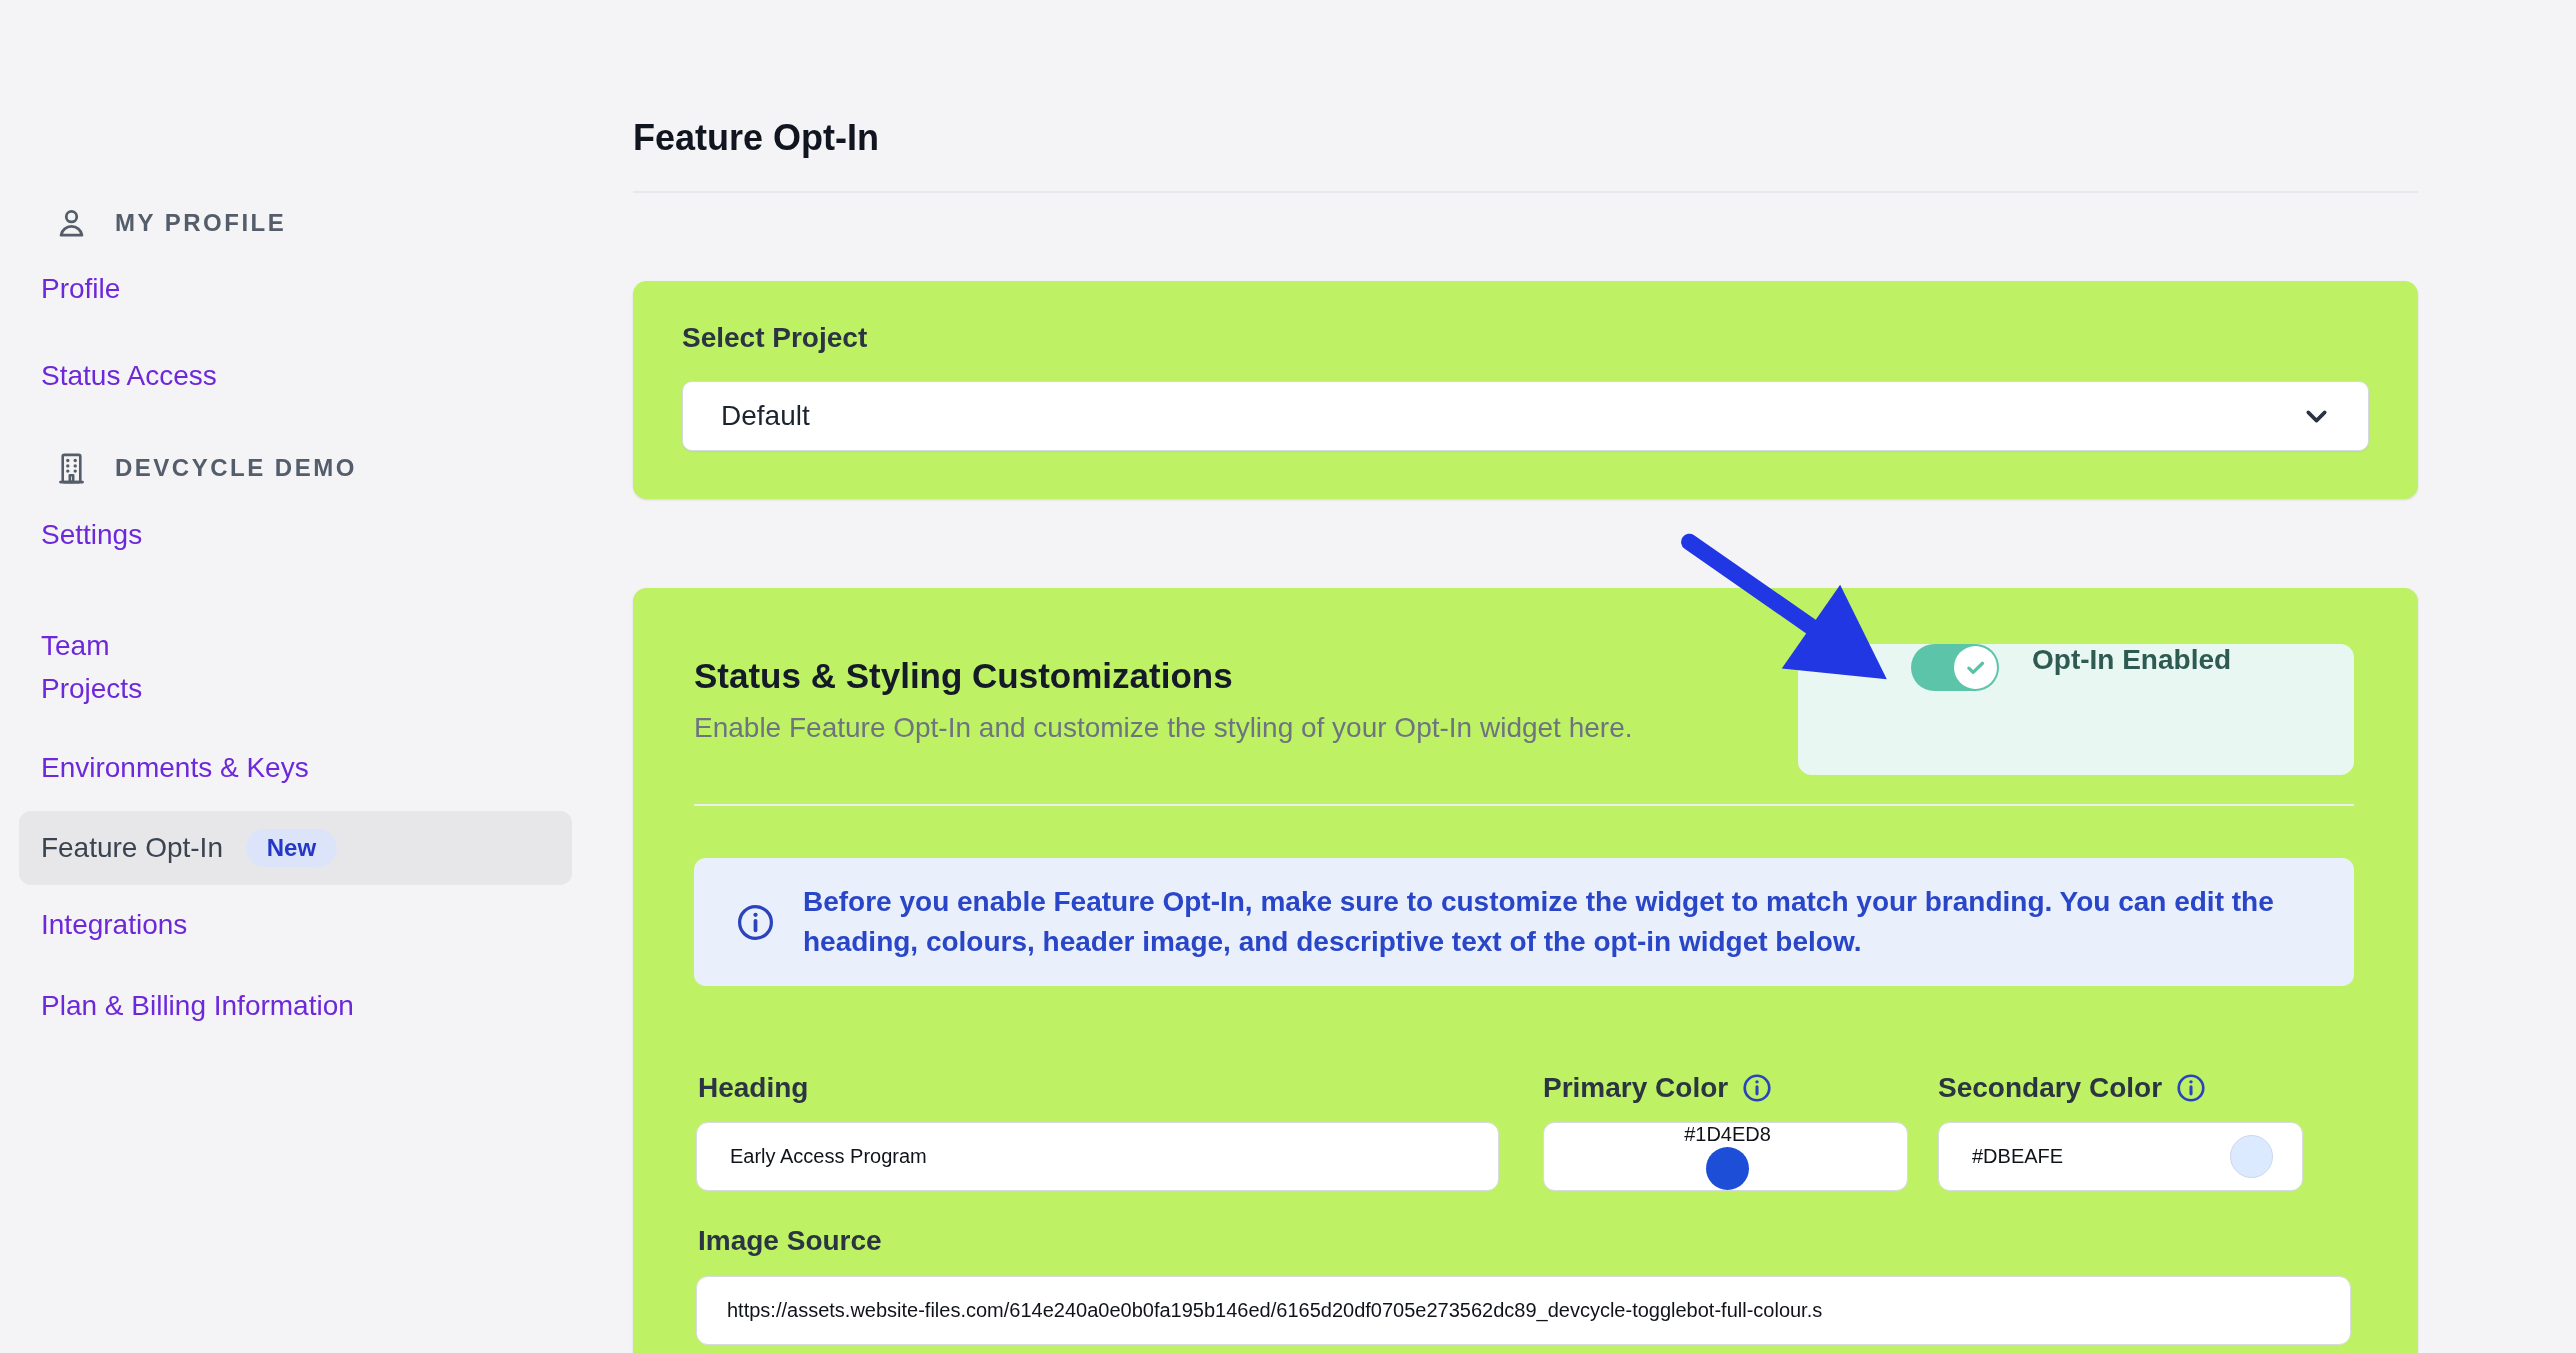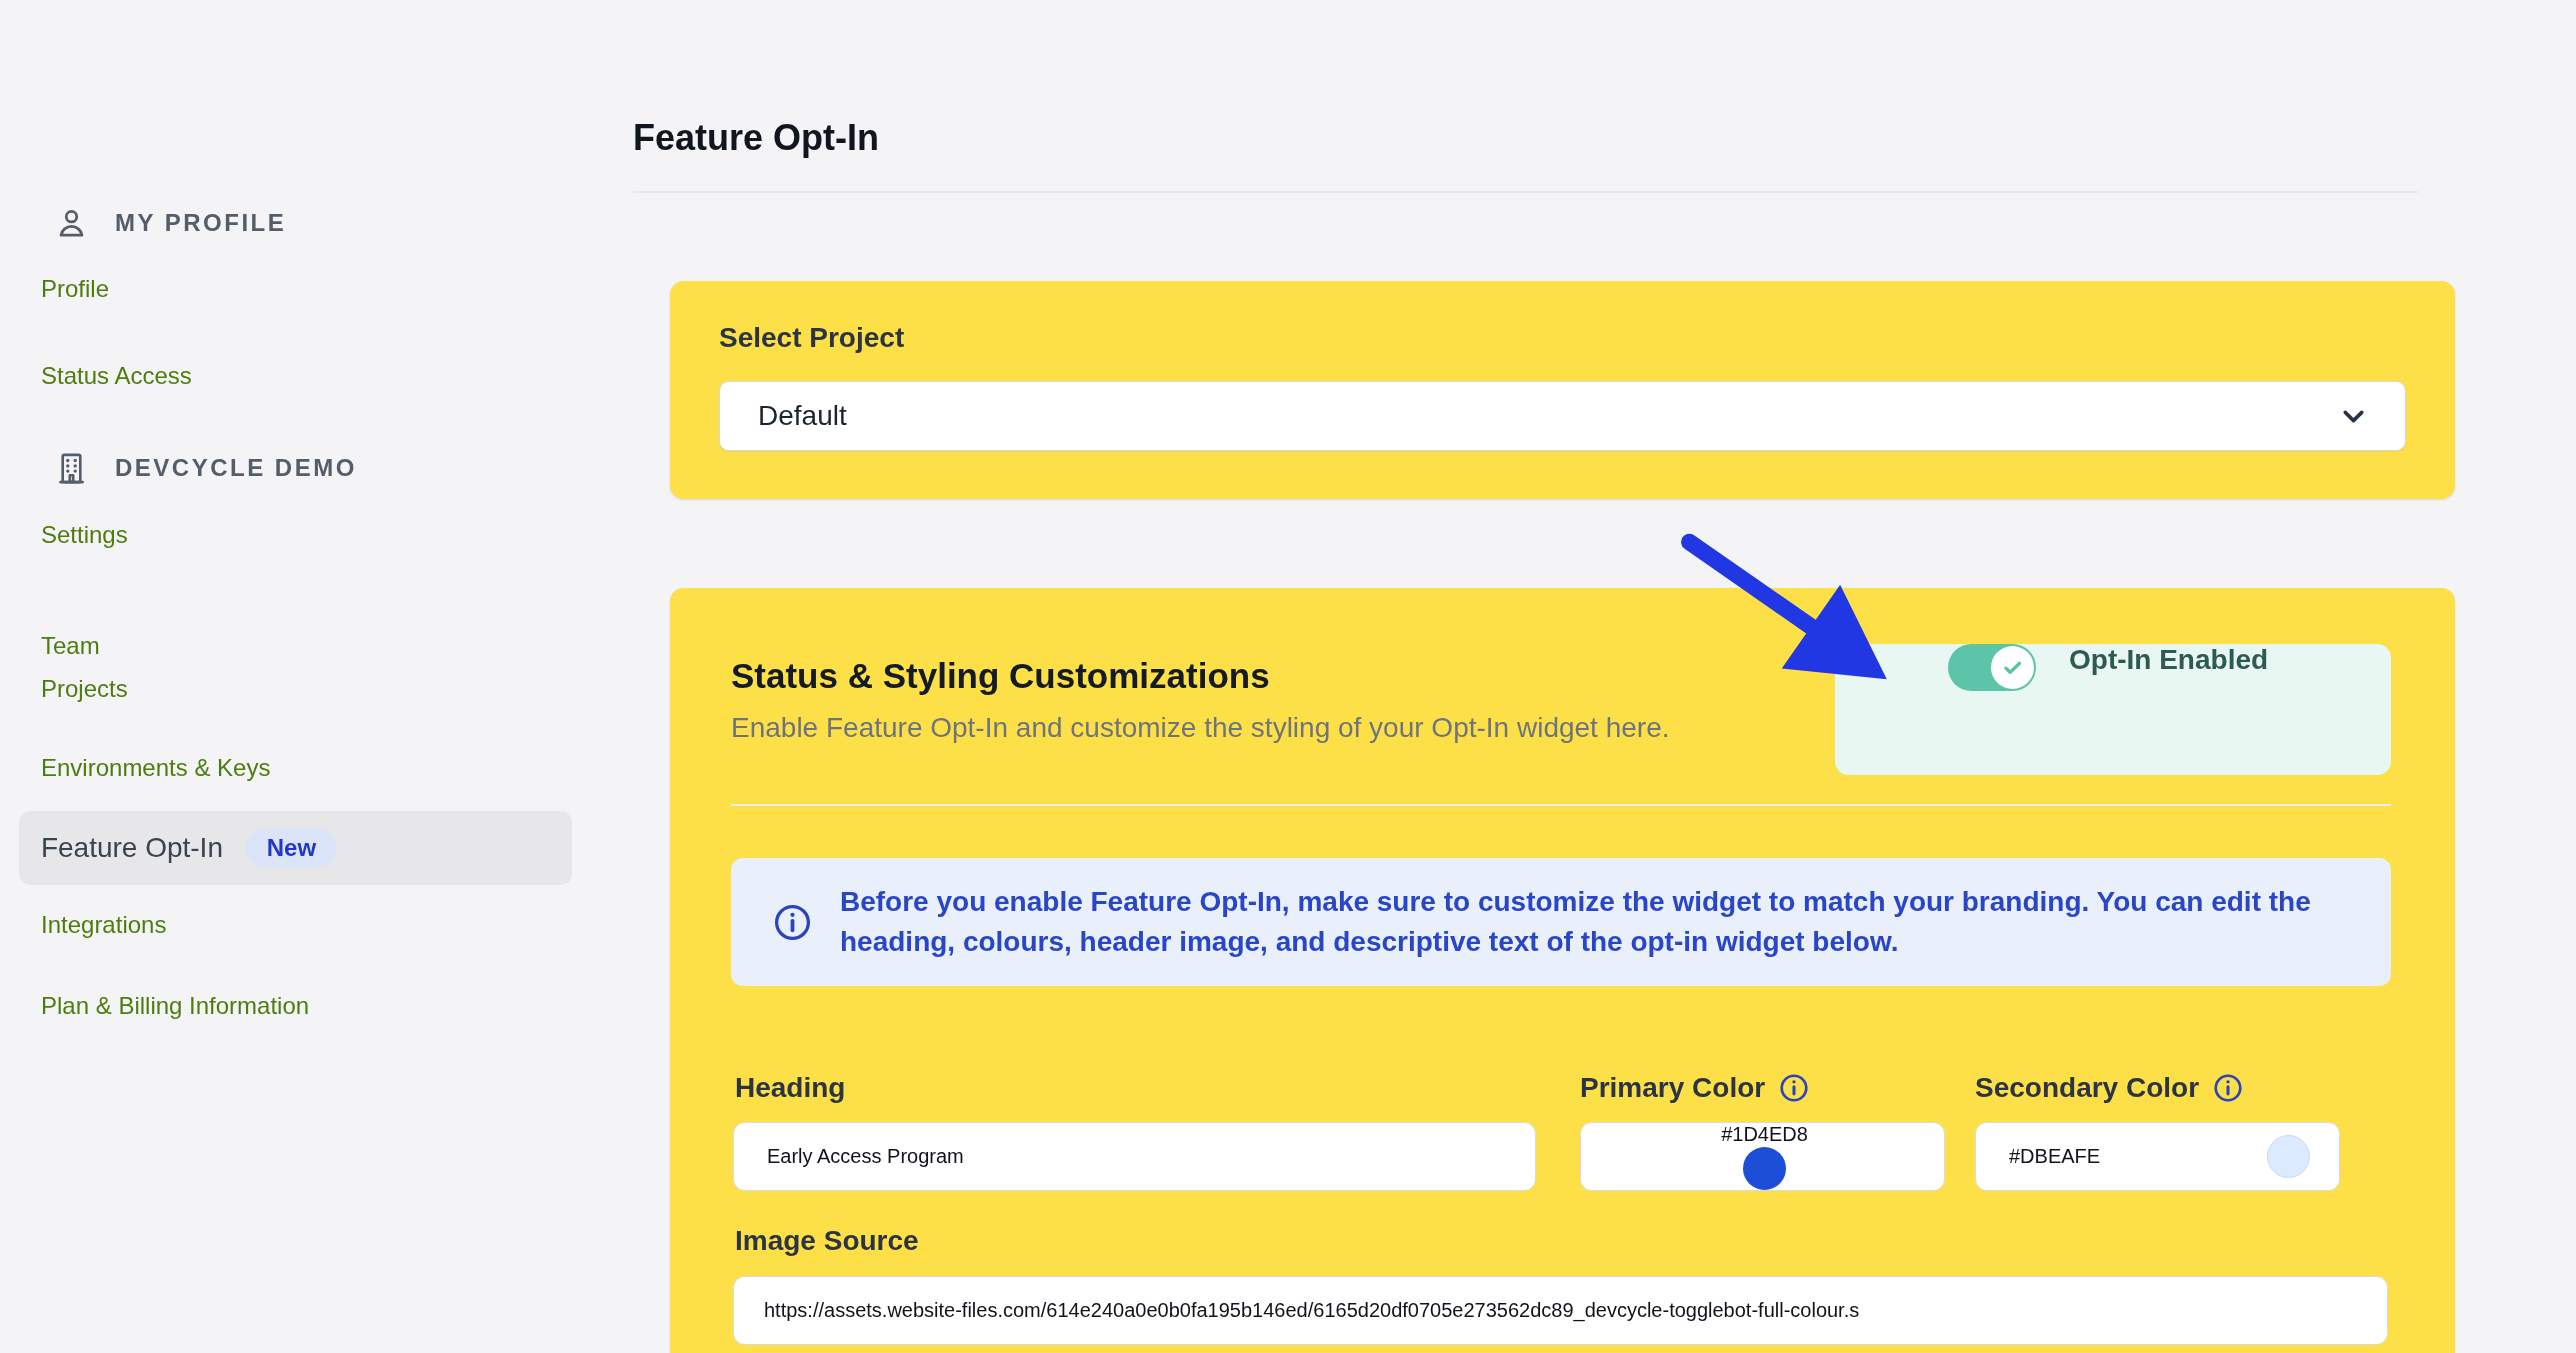--- a/index.html
+++ b/index.html
@@ -4,31 +4,31 @@
 <style>
   html,body{margin:0;padding:0;}
   body{
     width:2576px;height:1353px;position:relative;overflow:hidden;
     background:#f4f4f6;
     font-family:"Liberation Sans", sans-serif;
     color:#3a4350;
   }
   
   .sidebar{position:absolute;left:0;top:0;width:623px;height:100%;}
-  .side-row{position:absolute;left:41px;height:62px;display:flex;align-items:center;font-size:24px;color:#4d7c0f;}
+  .side-row{position:absolute;left:41px;height:62px;display:flex;align-items:center;font-size:28px;color:#6d28d9;}
   .side-header{position:absolute;left:53px;height:62px;display:flex;align-items:center;gap:25px;
     font-size:24px;font-weight:600;letter-spacing:2.5px;color:#545d6a;}
   .side-header svg{flex:0 0 auto;}
   .side-active{position:absolute;left:18.5px;width:553px;height:74px;background:#e7e7ea;border-radius:11.7px;
     display:flex;align-items:center;padding-left:22.4px;box-sizing:border-box;gap:23.4px;font-size:28px;color:#3a4350;}
   .badge{background:#dce4fa;color:#2438c8;font-size:24px;font-weight:600;padding:6.8px 20.4px;border-radius:973px;line-height:1;}
   
   .main-title{position:absolute;left:633px;top:93px;font-size:36px;font-weight:700;color:#10151f;}
   .title-divider{position:absolute;left:633px;top:191px;width:1785px;height:1.9px;background:#e7e8eb;}
-  .card{position:absolute;left:670px;width:1785px;background:#fde047;border-radius:13.6px;
+  .card{position:absolute;left:633px;width:1785px;background:#bef264;border-radius:13.6px;
     box-shadow:0 1px 1.9px rgba(16,24,40,.05),0 1px 2.9px rgba(16,24,40,.07);}
   .card1{top:281px;height:218px;}
   .card2{top:588px;height:789px;}
   .field-label{font-size:28px;font-weight:600;color:#2b3442;display:flex;align-items:center;gap:12.7px;}
   .sel-label{position:absolute;left:49px;top:41px;}
   .selectbox{position:absolute;left:49px;top:100px;width:1687px;height:70px;box-sizing:border-box;
     border:1.9px solid #d4d8e0;border-radius:9.7px;background:#fff;display:flex;align-items:center;
     padding:0 35px 0 38px;font-size:28px;color:#1c2430;box-shadow:0 1px 1.9px rgba(16,24,40,.05);}
   .selectbox .grow{flex:1;}
   

